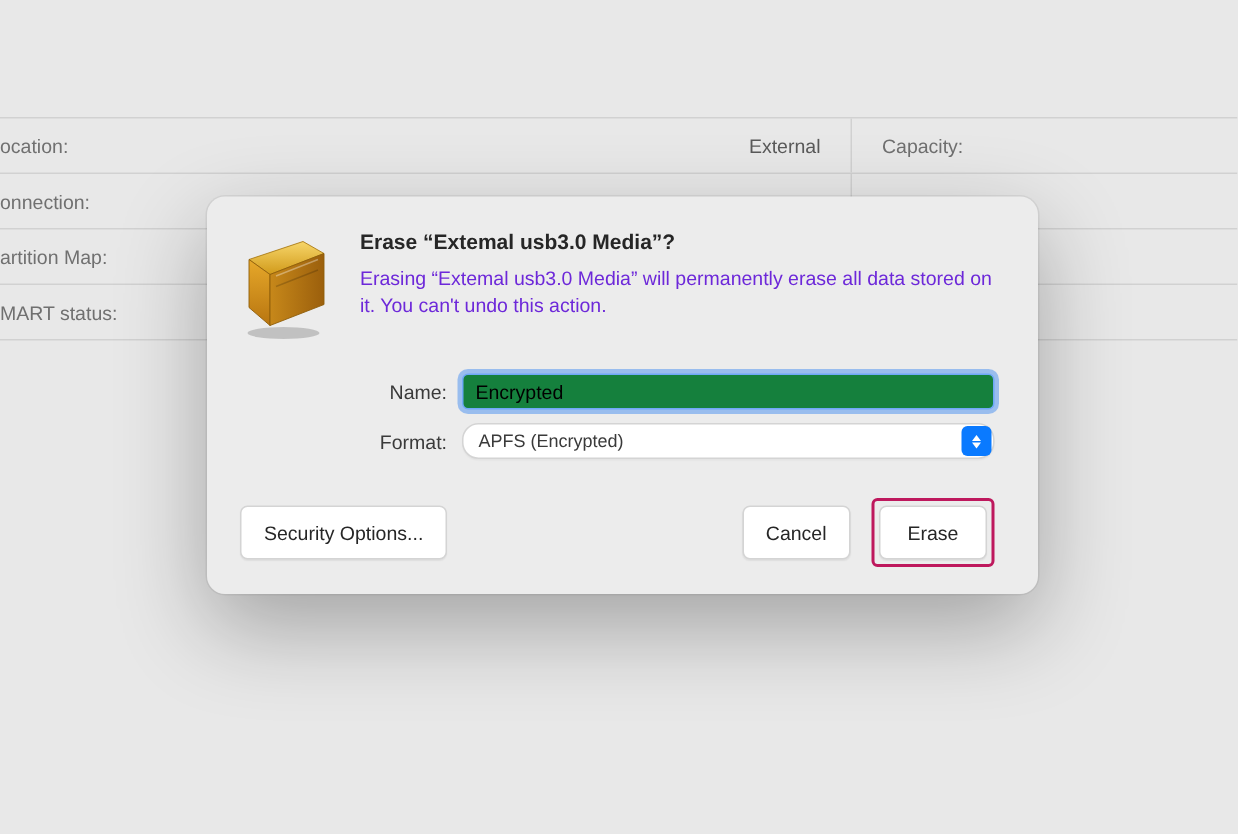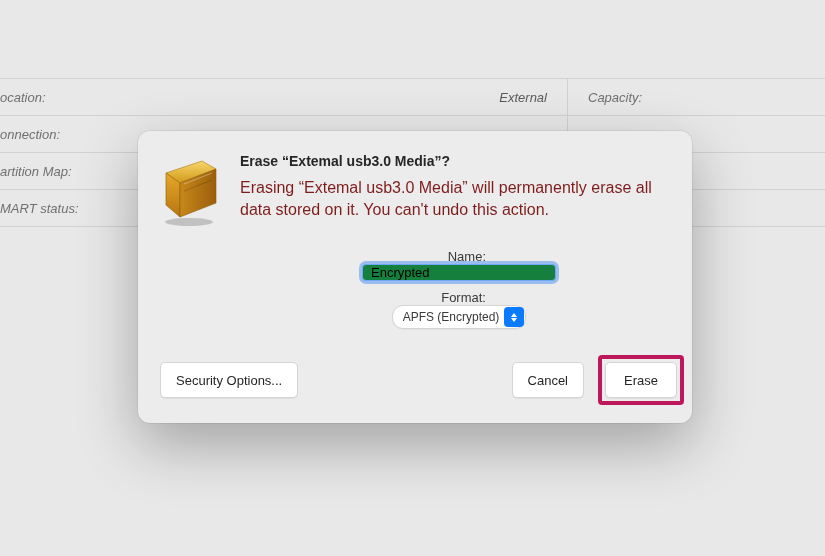--- a/index.html
+++ b/index.html
@@ -19,21 +19,20 @@
       right: 0;
       top: 78px;
       border-top: 1px solid #d1d1d1;
     }
     .bg-row {
       display: flex;
       height: 37px;
       border-bottom: 1px solid #d1d1d1;
       align-items: center;
       color: #707070;
-      font-style: italic;
     }
     .bg-cell-left {
       width: 568px;
       display: flex;
       justify-content: space-between;
       align-items: center;
       padding-right: 20px;
       border-right: 1px solid #d1d1d1;
       height: 100%;
     }
@@ -44,21 +43,21 @@
       color: #707070;
     }
     .dialog {
       position: absolute;
       left: 138px;
       top: 131px;
       width: 554px;
       background: #ececec;
       border-radius: 12px;
       box-shadow: 0 22px 60px rgba(0,0,0,.30), 0 0 0 1px rgba(0,0,0,.06);
-      padding: 20px 8px 18px 22px;
+      padding: 20px 29px 18px 22px;
     }
     .dialog-header {
       display: flex;
       gap: 18px;
       margin-bottom: 22px;
     }
     .drive-icon {
       width: 62px;
       height: 76px;
       flex-shrink: 0;
@@ -67,30 +66,29 @@
       justify-content: center;
     }
     .dialog-text { flex: 1; padding-top: 2px; }
     .dialog-title {
       font-size: 14px;
       font-weight: 700;
       color: #262626;
       margin-bottom: 8px;
     }
     .dialog-desc {
-      font-size: 16px;
-      color: #7f1d1d;
+      font-size: 13px;
+      color: #6d28d9;
       line-height: 1.4;
     }
     .form-rows { margin-left: 74px; }
     .form-row {
       display: flex;
       align-items: center;
       margin-bottom: 9px;
-      flex-direction: column;
     }
     .form-label {
       width: 74px;
       text-align: right;
       padding-right: 10px;
       color: #3a3a3a;
       font-size: 13px;
     }
     .text-input {
       flex: 1;
@@ -156,21 +154,21 @@
       font-size: 13px;
       color: #262626;
       display: inline-flex;
       align-items: center;
       justify-content: center;
       box-shadow: 0 1px 1px rgba(0,0,0,.06);
       cursor: default;
     }
     .btn-group { display: flex; gap: 14px; align-items: center; }
     .erase-highlight {
-      border: 4px solid #be185d;
+      border: 2px solid #be185d;
       border-radius: 4px;
       padding: 3px;
       display: inline-flex;
     }
     .erase-highlight .btn { min-width: 72px; }
   </style>
 </head>
 <body>
 
 <div class="bg-table">

